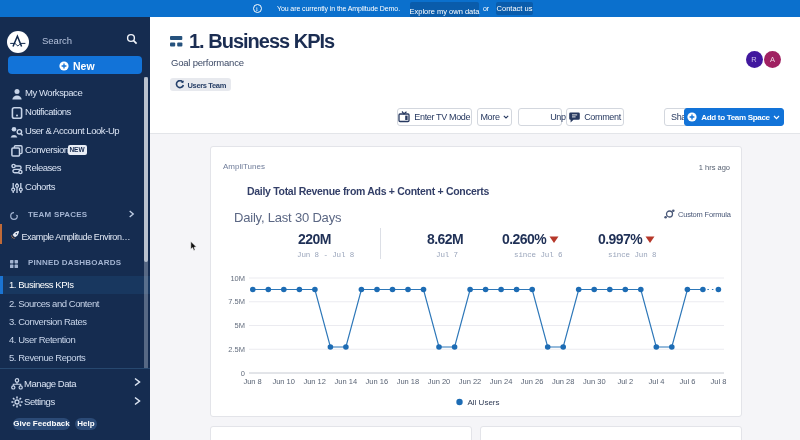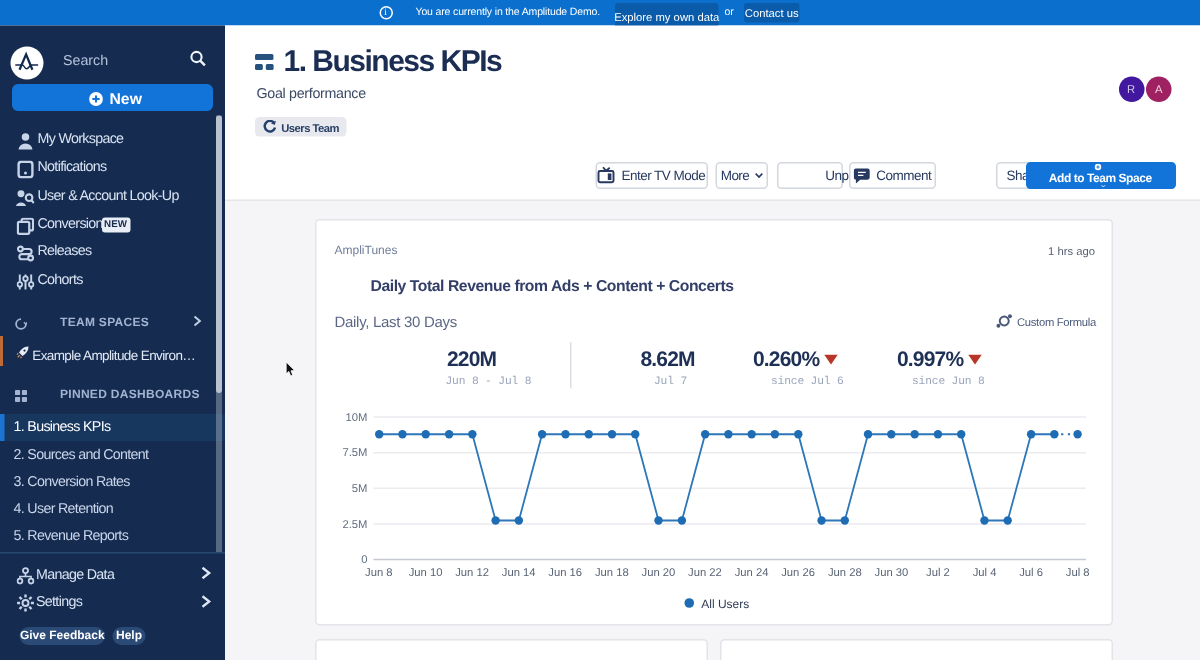--- a/index.html
+++ b/index.html
@@ -7,21 +7,21 @@
   body { font-family:"Liberation Sans", sans-serif; position:relative; background:#fff; }
   .abs { position:absolute; }
   
   #banner { left:0; top:0; width:800px; height:17px; background:#0b70cd; color:#fff; }
   #banner .txt { font-size:7px; letter-spacing:-0.1px; white-space:nowrap; }
   .bbtn { background:#0a5cab; border-radius:2px; color:#fff; font-size:7.5px; white-space:nowrap;
           display:flex; align-items:center; justify-content:center; }
   
   #sidebar { left:0; top:17px; width:150px; height:423px; background:#152c50; }
   .srow { position:absolute; left:25px; color:#d9e3f3; font-size:9.5px; letter-spacing:-0.45px; white-space:nowrap; }
-  .shead { position:absolute; left:40px; color:#a3b4d2; font-size:8px; font-weight:bold; letter-spacing:0.2px; white-space:nowrap; }
+  .shead { position:absolute; left:28px; color:#a3b4d2; font-size:8px; font-weight:bold; letter-spacing:0.2px; white-space:nowrap; }
   .dash { position:absolute; left:9px; color:#c8d5ea; font-size:9.5px; letter-spacing:-0.45px; white-space:nowrap; }
   
   #mainhead { left:150px; top:17px; width:650px; height:116.5px; background:#ffffff; border-bottom:1px solid #e3e5e9; }
   #content { left:150px; top:134px; width:650px; height:306px; background:#f5f5f8; }
   .tbtn { position:absolute; top:108px; height:18px; background:#fff; border:1px solid #d3d7de;
           border-radius:3px; color:#273960; font-size:9px; letter-spacing:-0.35px; font-weight:500; display:flex;
           align-items:center; justify-content:center; white-space:nowrap; }
   #card { left:210px; top:146px; width:532px; height:271px; background:#fff; border:1px solid #e3e4e9; border-radius:3px; }
   .mval { position:absolute; top:230.5px; font-size:14px; letter-spacing:-0.55px; font-weight:bold; color:#1f3056; white-space:nowrap; }
   .mlab { position:absolute; top:250.5px; font-size:7.5px; letter-spacing:-0.1px; color:#9aa5bb; white-space:nowrap;font-family:Liberation Mono, monospace; }
@@ -213,33 +213,33 @@
     <path d="M1.6 0.4 h7.8 a1.4 1.4 0 0 1 1.4 1.4 v4.6 a1.4 1.4 0 0 1 -1.4 1.4 h-4.9 l-2.9 2.6 v-2.6 a1.4 1.4 0 0 1 -1.4 -1.4 v-4.6 a1.4 1.4 0 0 1 1.4 -1.4 z" fill="#273960"></path>
     <line x1="3" y1="2.9" x2="8.2" y2="2.9" stroke="#fff" stroke-width="0.9"></line>
     <line x1="3" y1="4.9" x2="6.6" y2="4.9" stroke="#fff" stroke-width="0.9"></line>
   </svg>Comment</div>
 <div class="tbtn" style="left:631px; width:46.5px; justify-content:flex-start; padding-left:6px;margin-left:33px;">Share
   <div style="position:absolute; left:29.5px; top:0; width:1px; height:16px; background:#d3d7de;"></div>
   <svg width="11" height="11" viewBox="0 0 11 11" style="position:absolute; left:33px; top:3px;">
     <path d="M6.6 4.4 L8 3 a2 2 0 0 1 2.9 2.9 L9.4 7.4 M4.4 6.6 L3 8 a2 2 0 0 0 2.9 2.9 L7.4 9.4 M4.6 7.4 L7.4 4.6" fill="none" stroke="#273960" stroke-width="1.25"></path>
   </svg>
 </div>
-<div class="tbtn" style="left:683.5px; width:100px; background:#1273d8; border-color:#1273d8; color:#fff; font-weight:bold; font-size:8px; letter-spacing:-0.3px;flex-direction:column;">
+<div class="tbtn" style="left:683.5px; width:100px; background:#1273d8; border-color:#1273d8; color:#fff; font-weight:bold; font-size:8px; letter-spacing:-0.3px;">
   <svg width="10" height="10" viewBox="0 0 10 10" style="margin-right:4px;">
     <circle cx="5" cy="5" r="4.6" fill="#fff"></circle>
     <path d="M5 2.6 v4.8 M2.6 5 h4.8" stroke="#1273d8" stroke-width="1.3"></path>
   </svg>Add to Team Space<svg width="7" height="5" viewBox="0 0 7 5" style="margin-left:3px;">
       <path d="M1 1 L3.5 3.6 L6 1" fill="none" stroke="#fff" stroke-width="1.2"></path>
     </svg></div>
 
 <div class="abs" id="card"></div>
 <div class="abs" style="left:223px; top:162px; font-size:8px; color:#707d9a;">AmpliTunes</div>
 <div class="abs" style="left:660px; top:163px; width:70px; font-size:7.5px; color:#555f70; text-align:right;">1 hrs ago</div>
 <div class="abs" style="left:223px; top:185px; font-size:10.5px; font-weight:bold; letter-spacing:-0.3px; color:#333f68;padding-left:24px;">Daily Total Revenue from Ads + Content + Concerts</div>
-<div class="abs" style="left:223px; top:209.5px; font-size:10px; letter-spacing:-0.2px; color:#5b6784;">Daily, Last 30 Days</div>
+<div class="abs" style="left:234px; top:209.5px; font-size:13px; letter-spacing:-0.2px; color:#5b6784;">Daily, Last 30 Days</div>
 <svg class="abs" style="left:664px; top:209px;" width="11" height="10" viewBox="0 0 11 10">
   <circle cx="5.5" cy="5" r="3" fill="none" stroke="#4a5878" stroke-width="1.3"></circle>
   <circle cx="1.6" cy="8.2" r="1.3" fill="#4a5878"></circle>
   <circle cx="9.3" cy="1.8" r="1.3" fill="#4a5878"></circle>
 </svg>
 <div class="abs" style="left:678px; top:209.5px; font-size:7.5px; letter-spacing:-0.2px; color:#4a5878;">Custom Formula</div>
 
 <div class="mval" style="left:298px;">220M</div>
 <div class="mlab" style="left:297px;">Jun 8 - Jul 8</div>
 <div class="abs" style="left:380px; top:228px; width:1px; height:31px; background:#dcdfe6;"></div>

